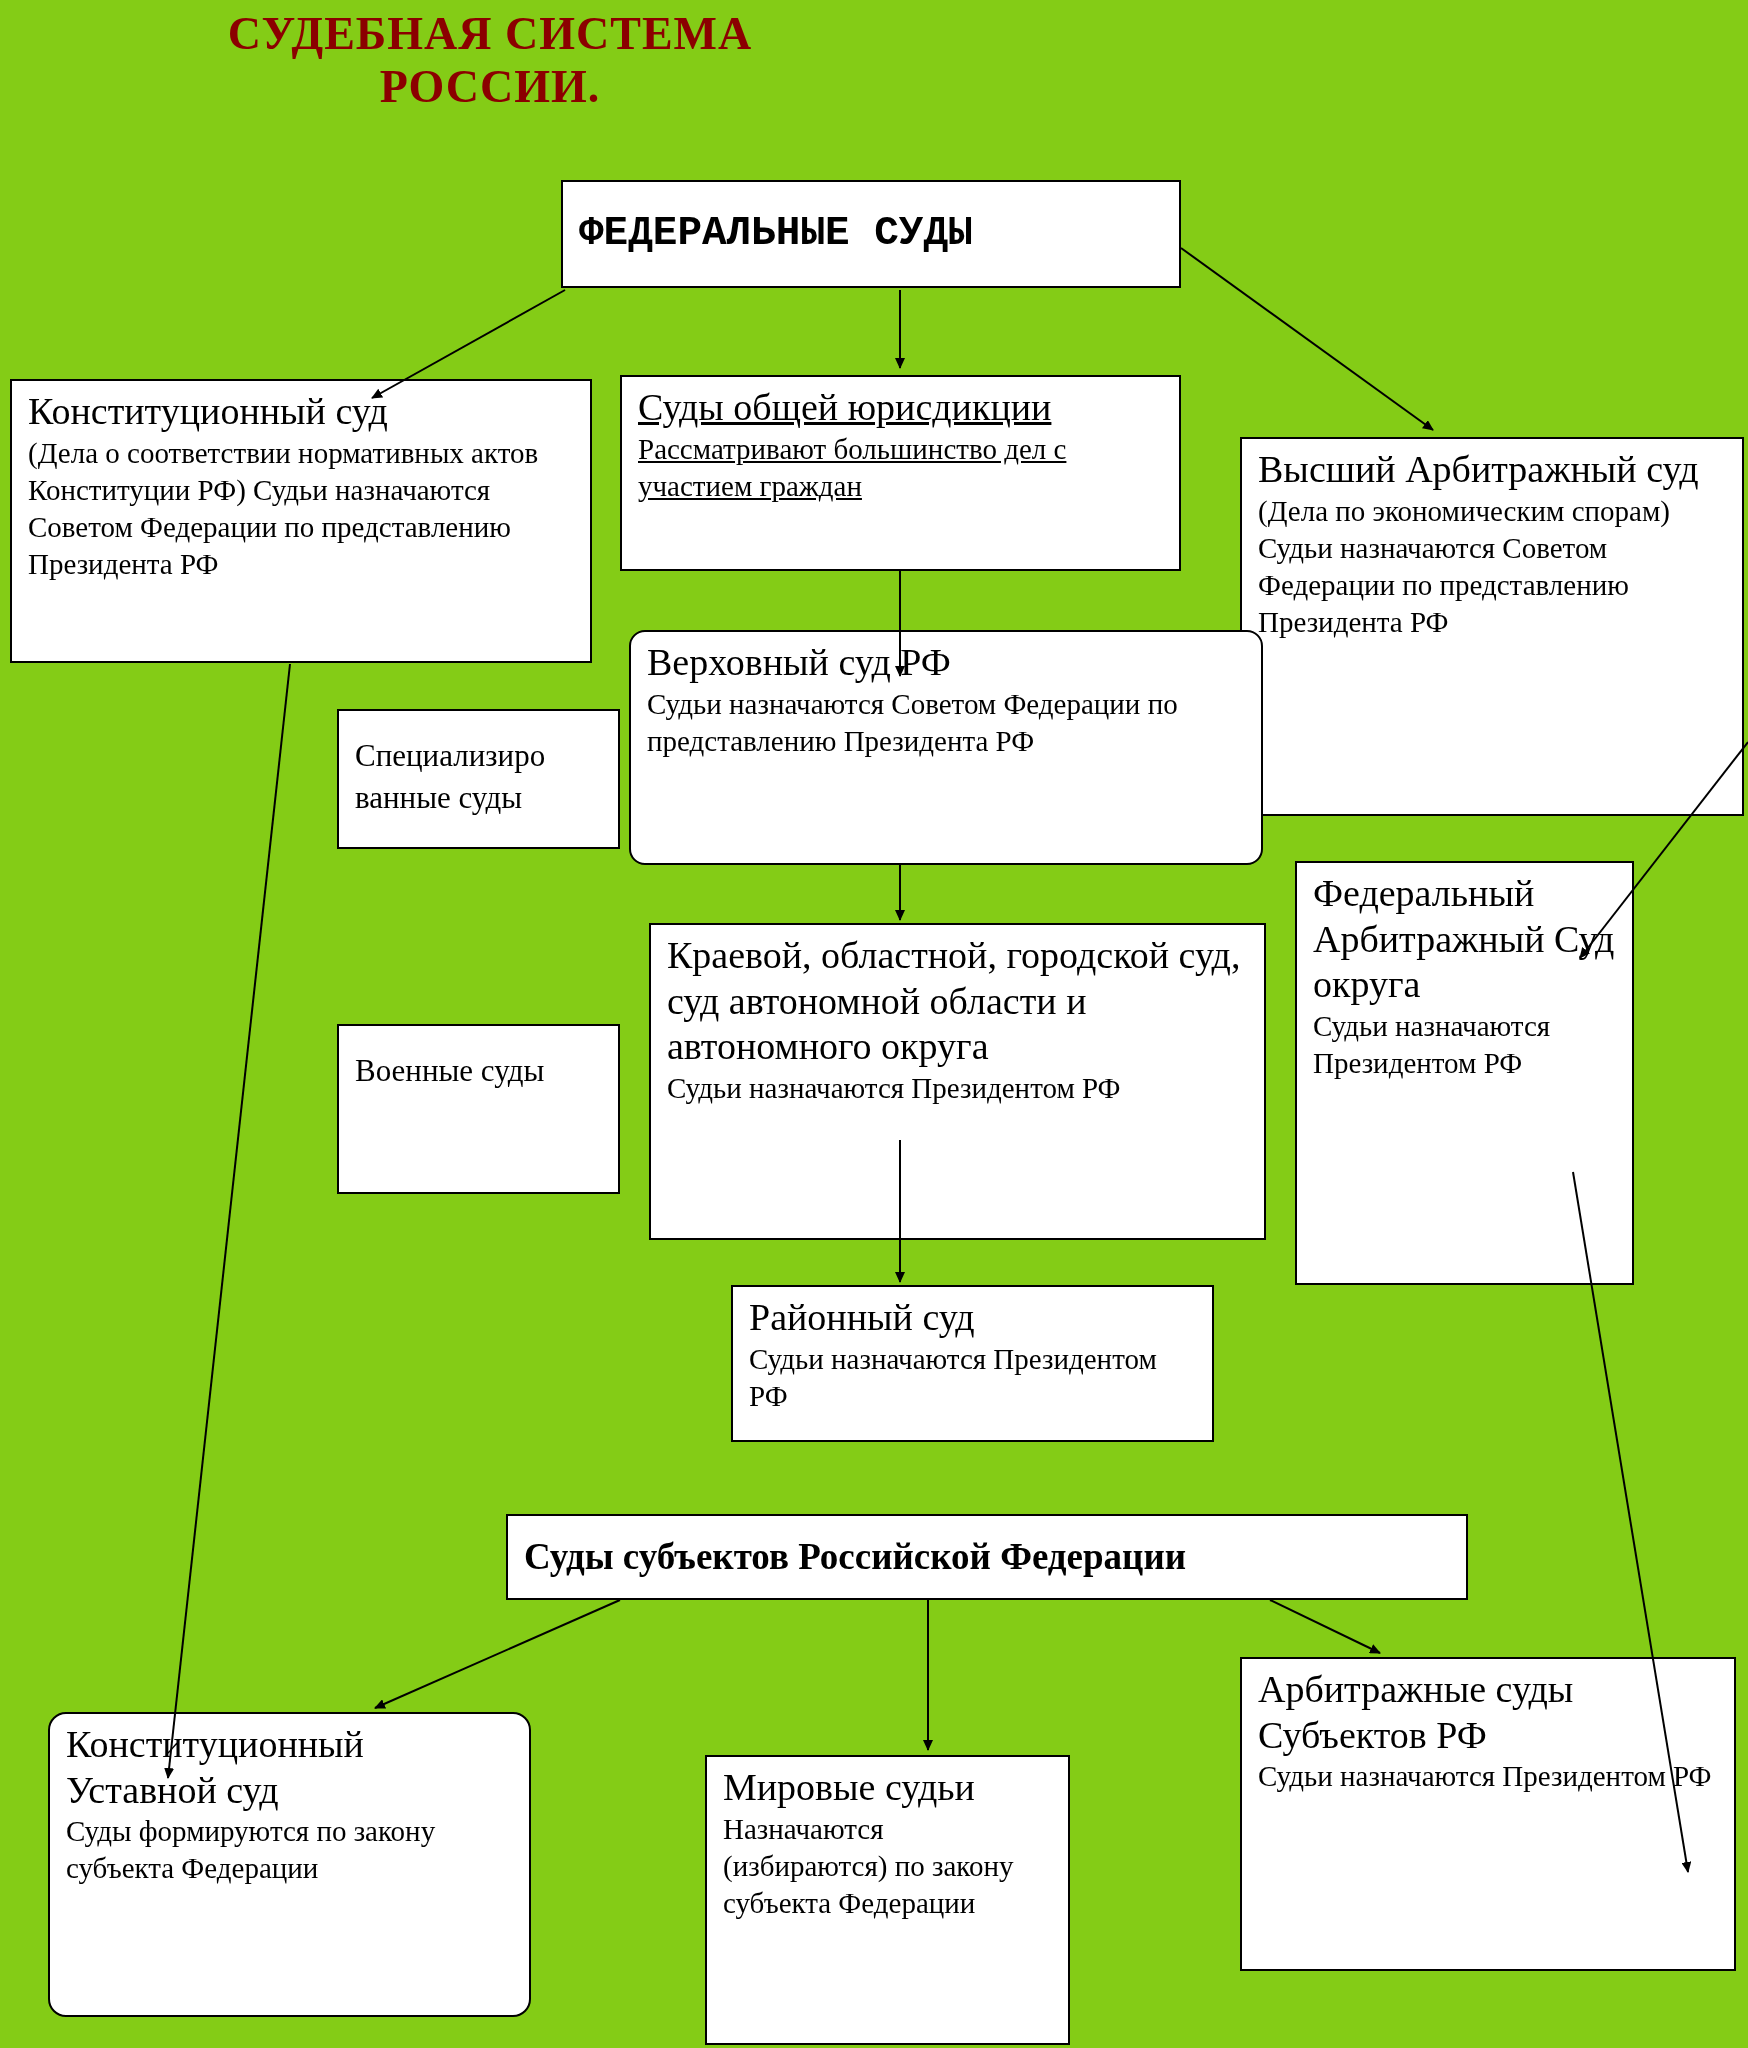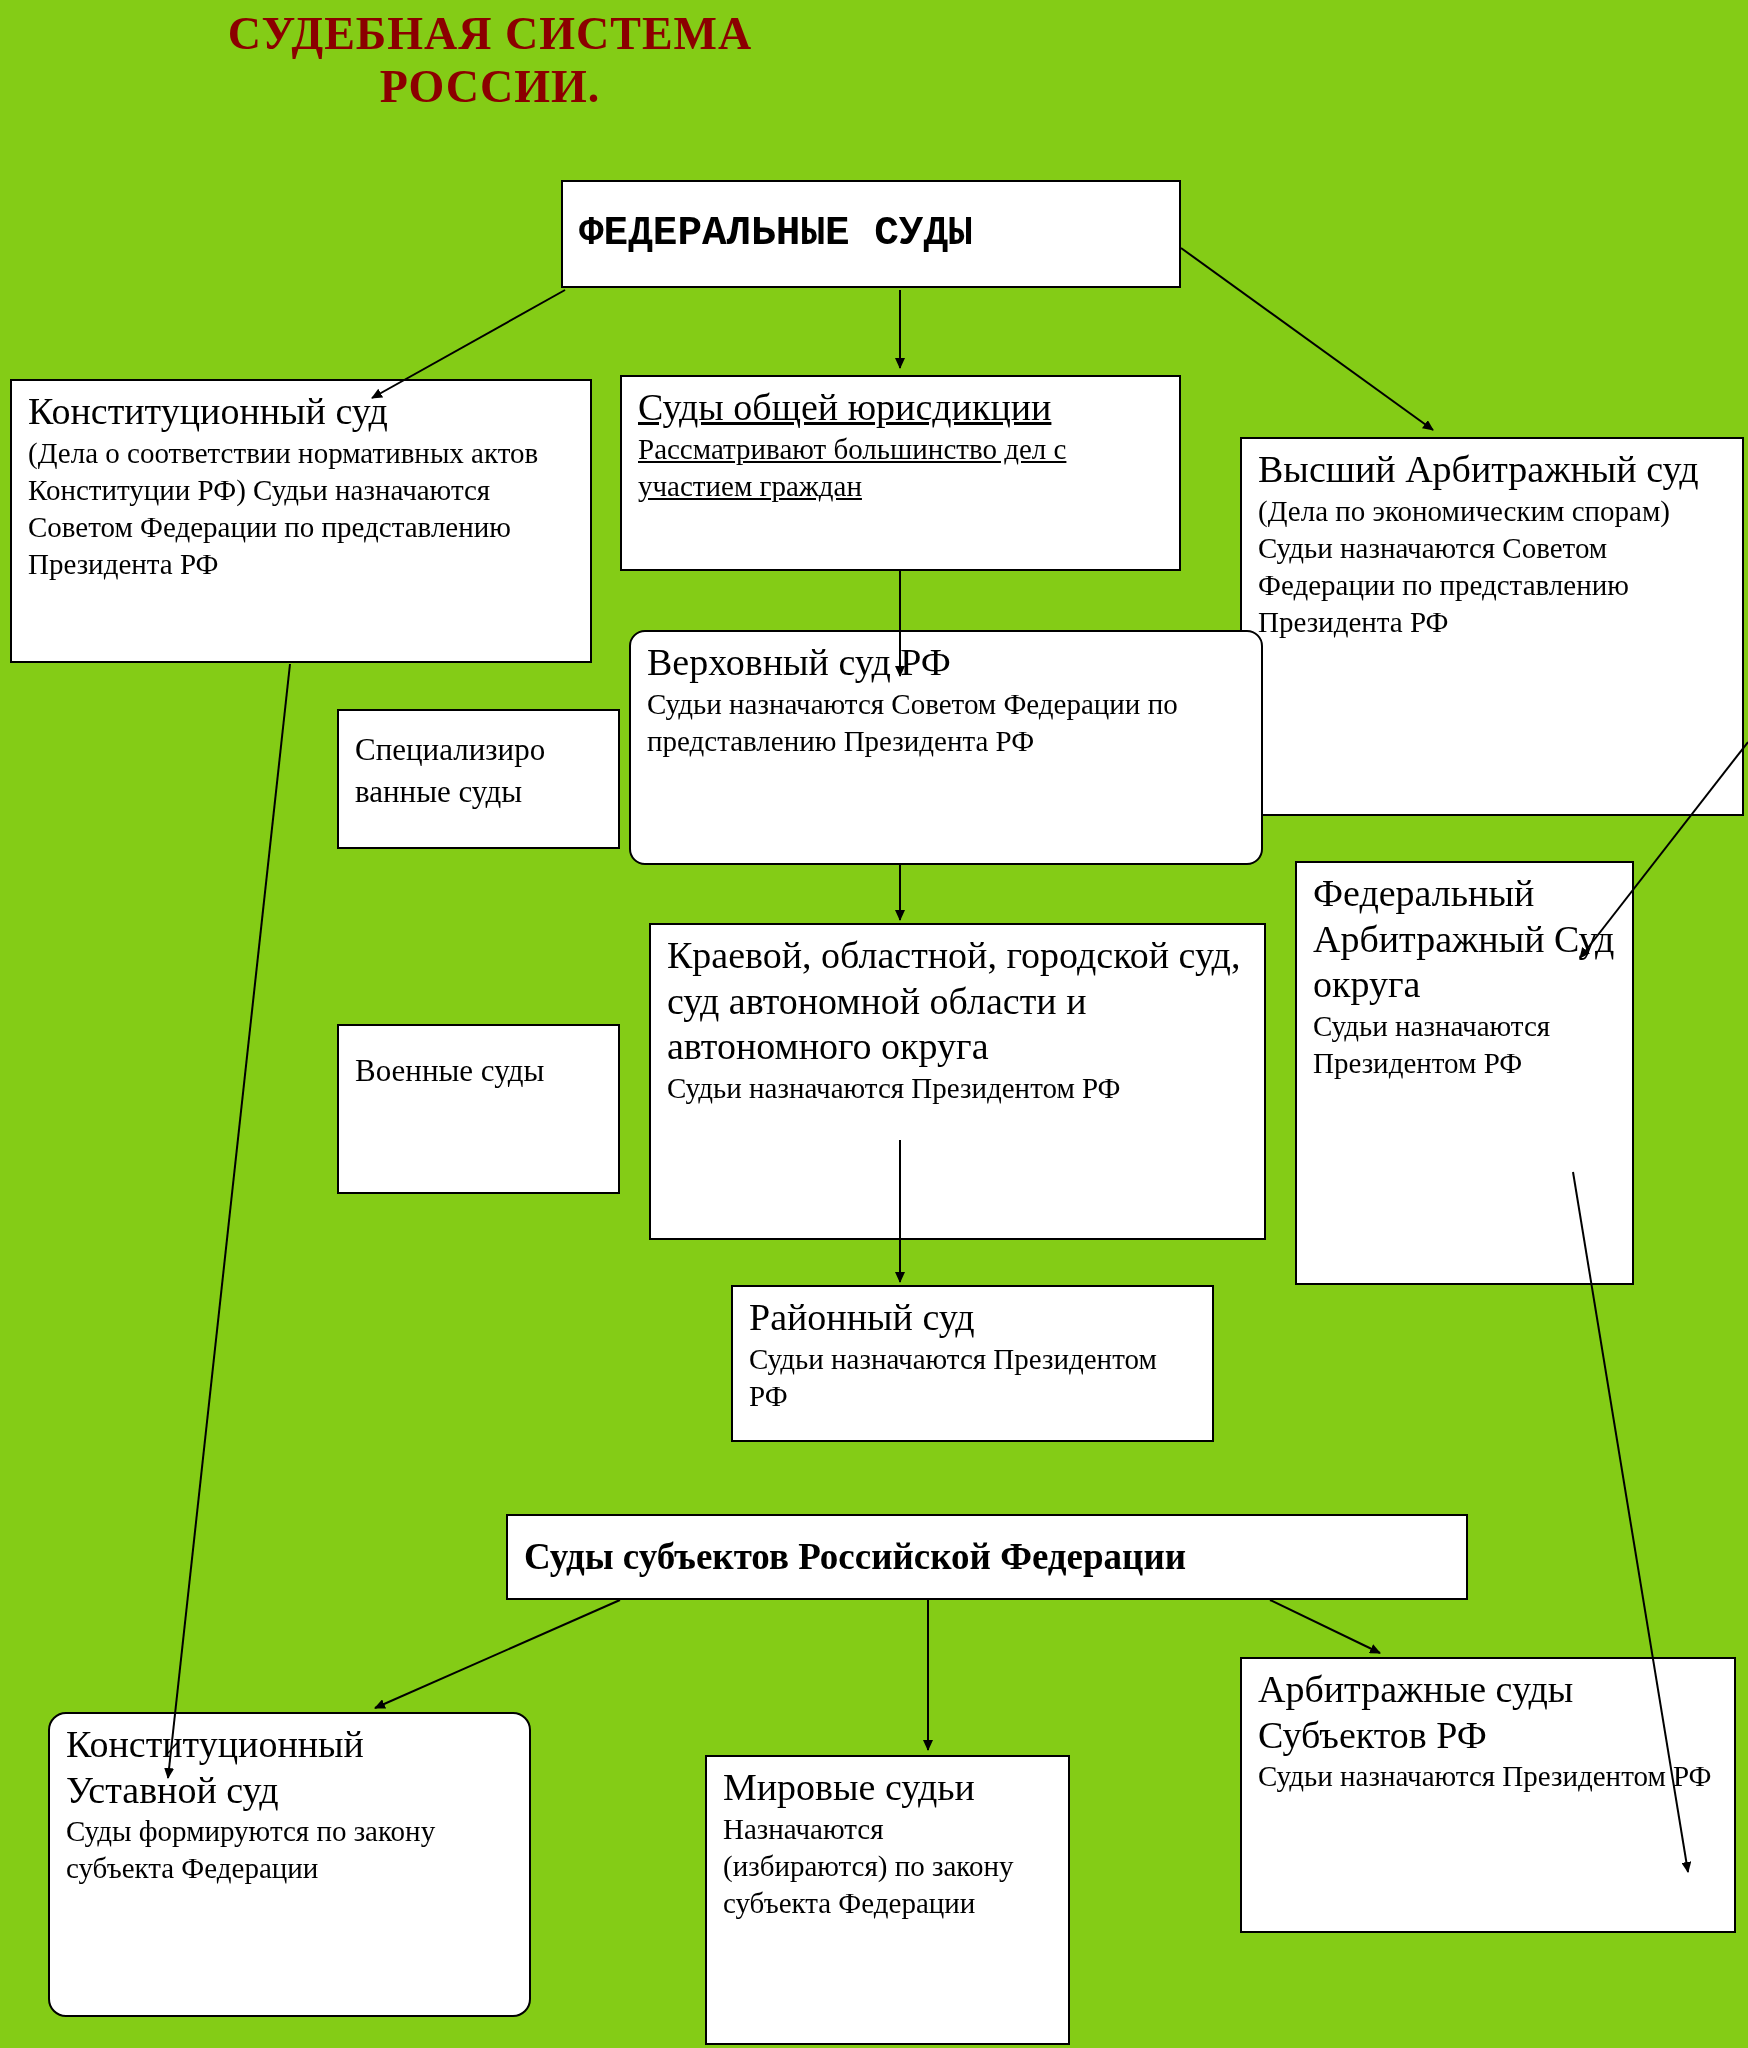--- a/index.html
+++ b/index.html
@@ -47,21 +47,21 @@
   <div class="box" style="left:1240px;top:437px;width:504px;height:379px;">
     <span class="h">Высший Арбитражный суд</span>
     <span class="b">(Дела по экономическим спорам) Судьи назначаются Советом Федерации по представлению Президента РФ</span>
   </div>
 
   <div class="box" style="left:629px;top:630px;width:634px;height:235px;border-radius:16px;">
     <span class="h blk">Верховный суд РФ</span>
     <span class="b blk">Судьи назначаются Советом Федерации по представлению Президента РФ</span>
   </div>
 
-  <div class="box small" style="left:337px;top:709px;width:283px;height:140px;padding-top:18px;">
+  <div class="box small" style="left:337px;top:709px;width:283px;height:140px;padding-top:24px;">
     <span class="h">Специализиро ванные суды</span>
   </div>
 
   <div class="box" style="left:649px;top:923px;width:617px;height:317px;">
     <span class="h blk">Краевой, областной, городской суд, суд автономной области и автономного округа</span>
     <span class="b blk">Судьи назначаются Президентом РФ</span>
   </div>
 
   <div class="box small" style="left:337px;top:1024px;width:283px;height:170px;padding-top:24px;">
     <span class="h">Военные суды</span>
@@ -84,21 +84,21 @@
   <div class="box" style="left:48px;top:1712px;width:483px;height:305px;border-radius:18px;">
     <span class="h blk">Конституционный Уставной суд</span>
     <span class="b blk">Суды формируются по закону субъекта Федерации</span>
   </div>
 
   <div class="box" style="left:705px;top:1755px;width:365px;height:290px;">
     <span class="h blk">Мировые судьи</span>
     <span class="b blk">Назначаются (избираются) по закону субъекта Федерации</span>
   </div>
 
-  <div class="box" style="left:1240px;top:1657px;width:496px;height:276px;">
+  <div class="box" style="left:1240px;top:1657px;width:496px;height:314px;">
     <span class="h blk">Арбитражные суды Субъектов РФ</span>
     <span class="b blk">Судьи назначаются Президентом РФ</span>
   </div>
 
   <svg class="connectors" width="1748" height="2048" viewBox="0 0 1748 2048">
     <defs>
       <marker id="ah" markerWidth="12" markerHeight="10" refX="10" refY="5" orient="auto" markerUnits="userSpaceOnUse">
         <path d="M0,0 L11,5 L0,10 z" fill="#000"></path>
       </marker>
     </defs>

